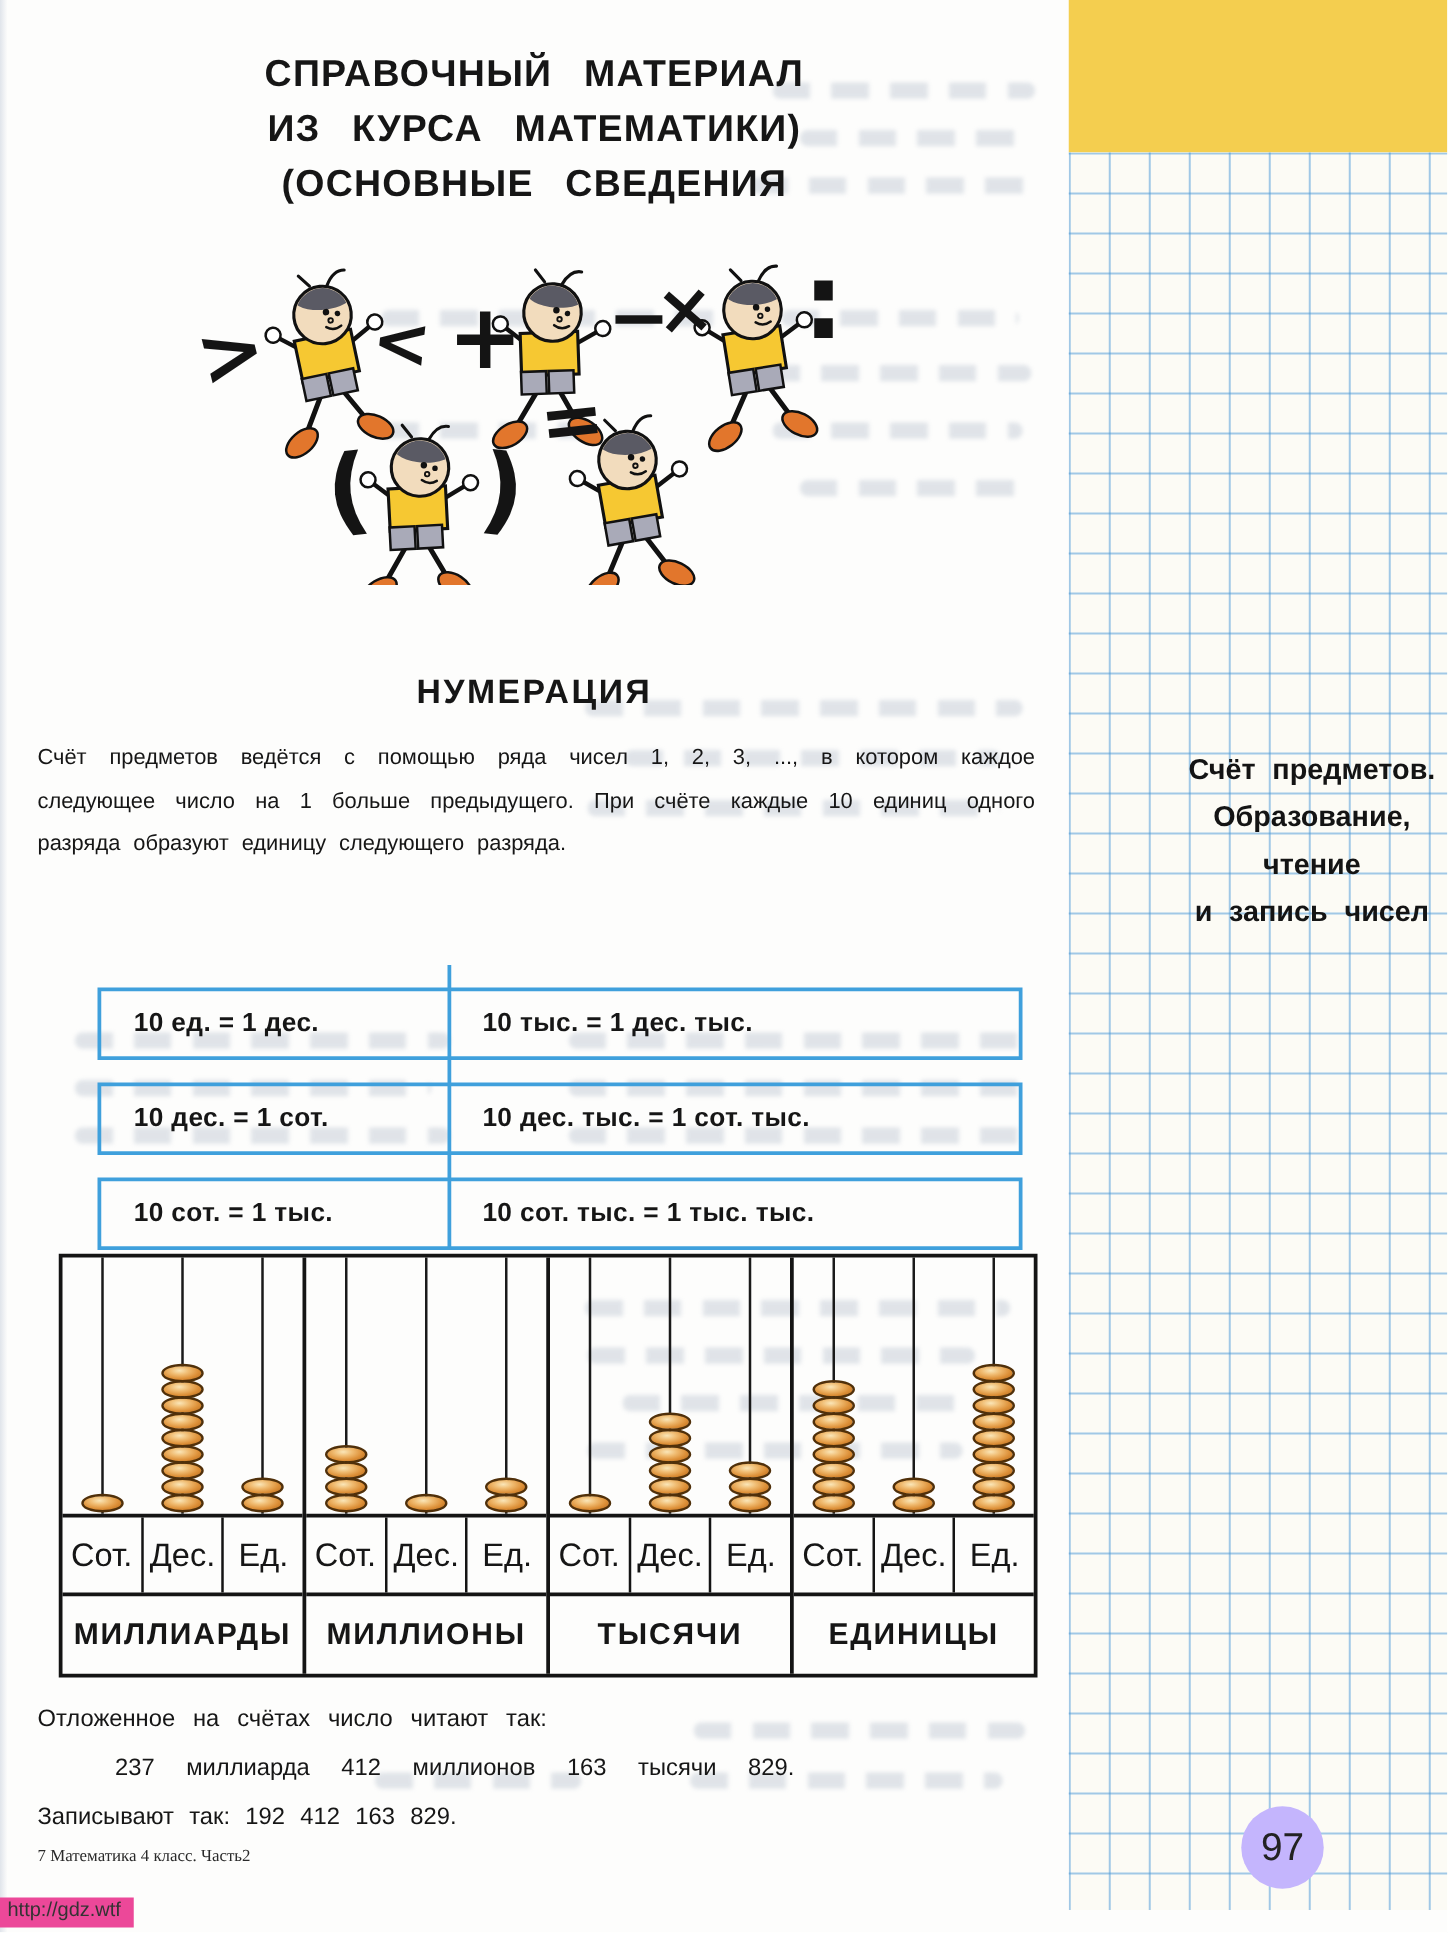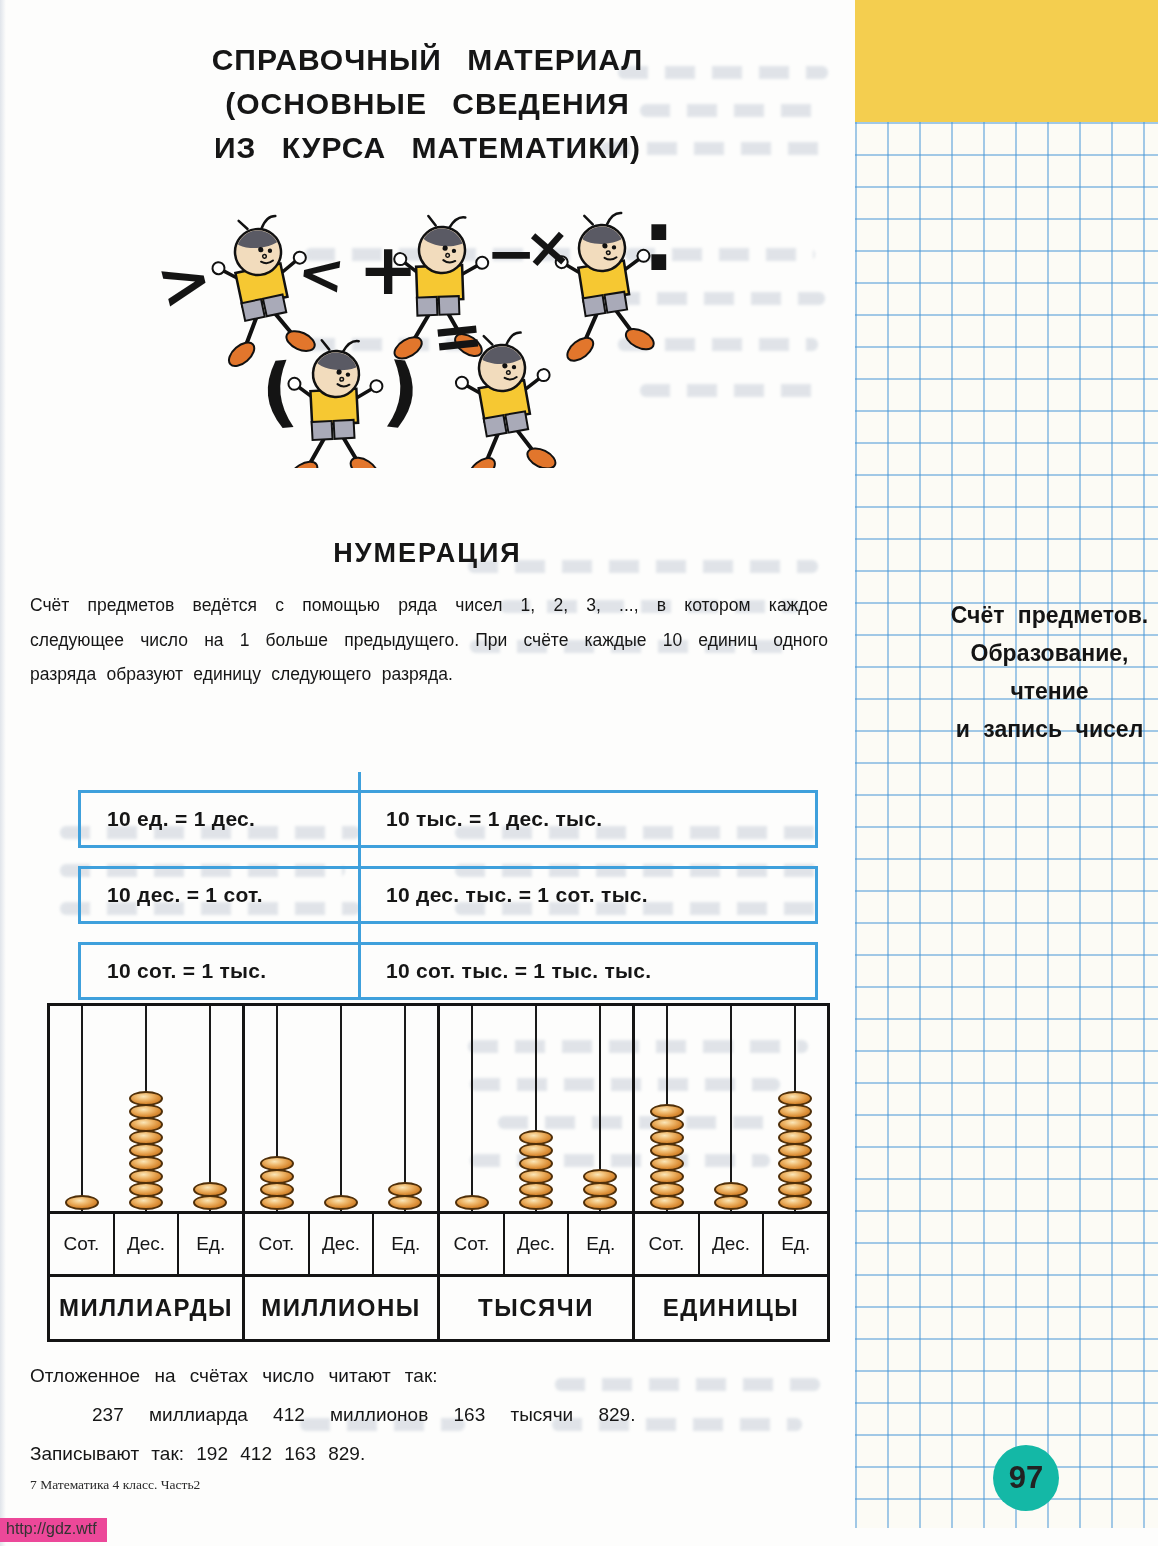--- a/index.html
+++ b/index.html
@@ -32,21 +32,21 @@
   .agroup{flex:1;display:flex;flex-direction:column;min-width:0;}
   .gsep{border-left:3px solid #141414;}
   .rods{height:205px;display:flex;}
   .rodcol{flex:1;position:relative;}
   .rodline{position:absolute;left:50%;top:0;bottom:0;width:2px;margin-left:-1px;background:#1a1a1a;}
   .stack{position:absolute;left:50%;bottom:1px;transform:translateX(-50%);display:flex;flex-direction:column;}
   .bead{width:34px;height:15px;border-radius:50%;border:2px solid #50300a;box-sizing:border-box;
         background:radial-gradient(ellipse at 42% 32%,#fae6b8 0%,#f0bc72 30%,#dd9038 62%,#b0651a 100%);}
   .bead + .bead{margin-top:-2px;}
   .labels{display:flex;border-top:3px solid #141414;height:60px;}
-  .lcell{flex:1;display:flex;align-items:center;justify-content:center;font-size:19px;border-left:2px solid #141414;}
+  .lcell{flex:1;display:flex;align-items:center;justify-content:center;font-size:26px;border-left:2px solid #141414;}
   .lcell:first-child{border-left:none;}
   .glabel{border-top:3px solid #141414;height:62px;display:flex;align-items:center;justify-content:center;
           font-size:24px;font-weight:bold;letter-spacing:1.5px;}
 
   .reading{position:absolute;left:30px;top:1356px;width:800px;font-size:19px;line-height:39px;}
   .reading p{margin:0;}
   .reading .l1{word-spacing:9px;}
   .reading .l2{padding-left:62px;word-spacing:20px;}
   .reading .l3{word-spacing:7px;}
   .footnote{position:absolute;left:30px;top:1477px;font-family:"Liberation Serif",serif;
@@ -57,22 +57,22 @@
   .yellow-tab{position:absolute;left:0;top:0;right:0;height:122px;background:#f4ce4f;}
   .grid-paper{position:absolute;left:0;right:0;top:122px;height:1406px;background-color:#fcfbf5;
       background-image:
         linear-gradient(to right,rgba(70,150,215,.5) 0 2px,transparent 2px),
         linear-gradient(to bottom,rgba(70,150,215,.5) 0 2px,transparent 2px);
       background-size:32px 32px;}
   .side-note{position:absolute;top:474px;left:0;width:100%;text-align:center;font-weight:bold;
              font-size:23px;line-height:38px;word-spacing:7px;color:#141414;padding-left:43px;}
   .side-note span{display:block;}
   .badge{position:absolute;left:138px;top:1445px;width:66px;height:66px;border-radius:50%;
-         background:#14b8a6;display:flex;align-items:center;justify-content:center;
-         font-size:31px;font-weight:bold;color:#222;}
+         background:#c4b5fd;display:flex;align-items:center;justify-content:center;
+         font-size:31px;font-weight:normal;color:#222;}
 
   .watermark{position:absolute;left:0;top:1518px;background:#ec4899;padding:2px 10px 4px 6px;
              font-size:16px;color:#333;}
 
   
   .ghost{position:absolute;height:13px;border-radius:6px;opacity:.34;filter:blur(1.6px);
          background:repeating-linear-gradient(90deg,#a9b4c4 0 30px,transparent 30px 47px);}
 </style>
 </head>
 <body>
@@ -106,22 +106,22 @@
       <div class="ghost" style="left: 300px; top: 1418px; width: 165px;"></div>
       <div class="ghost" style="left: 552px; top: 1418px; width: 250px;"></div>
       <div class="ghost" style="left: 868px; top: 124px; width: 276px; opacity: 0.5;"></div>
       <div class="ghost" style="left: 912px; top: 812px; width: 190px;"></div>
       <div class="ghost" style="left: 928px; top: 852px; width: 160px;"></div>
       <div class="ghost" style="left: 900px; top: 892px; width: 215px;"></div>
     </div>
 
   <h1 class="title" style="margin:0;">
     <span>СПРАВОЧНЫЙ МАТЕРИАЛ</span>
+    <span>ИЗ КУРСА МАТЕМАТИКИ)</span>
     <span>(ОСНОВНЫЕ СВЕДЕНИЯ</span>
-    <span>ИЗ КУРСА МАТЕМАТИКИ)</span>
   </h1>
 
   <svg id="kids" class="kids-svg" viewBox="0 0 560 270">
 <defs>
   <clipPath id="hc">
           <circle cx="0" cy="0" r="21.5"></circle>
         </clipPath>
   <g id="kid">
     <path d="M -8 64 L -22 92" stroke="#111" stroke-width="4" stroke-linecap="round" fill="none"></path>
     <path d="M 10 62 L 26 86" stroke="#111" stroke-width="4" stroke-linecap="round" fill="none"></path>

